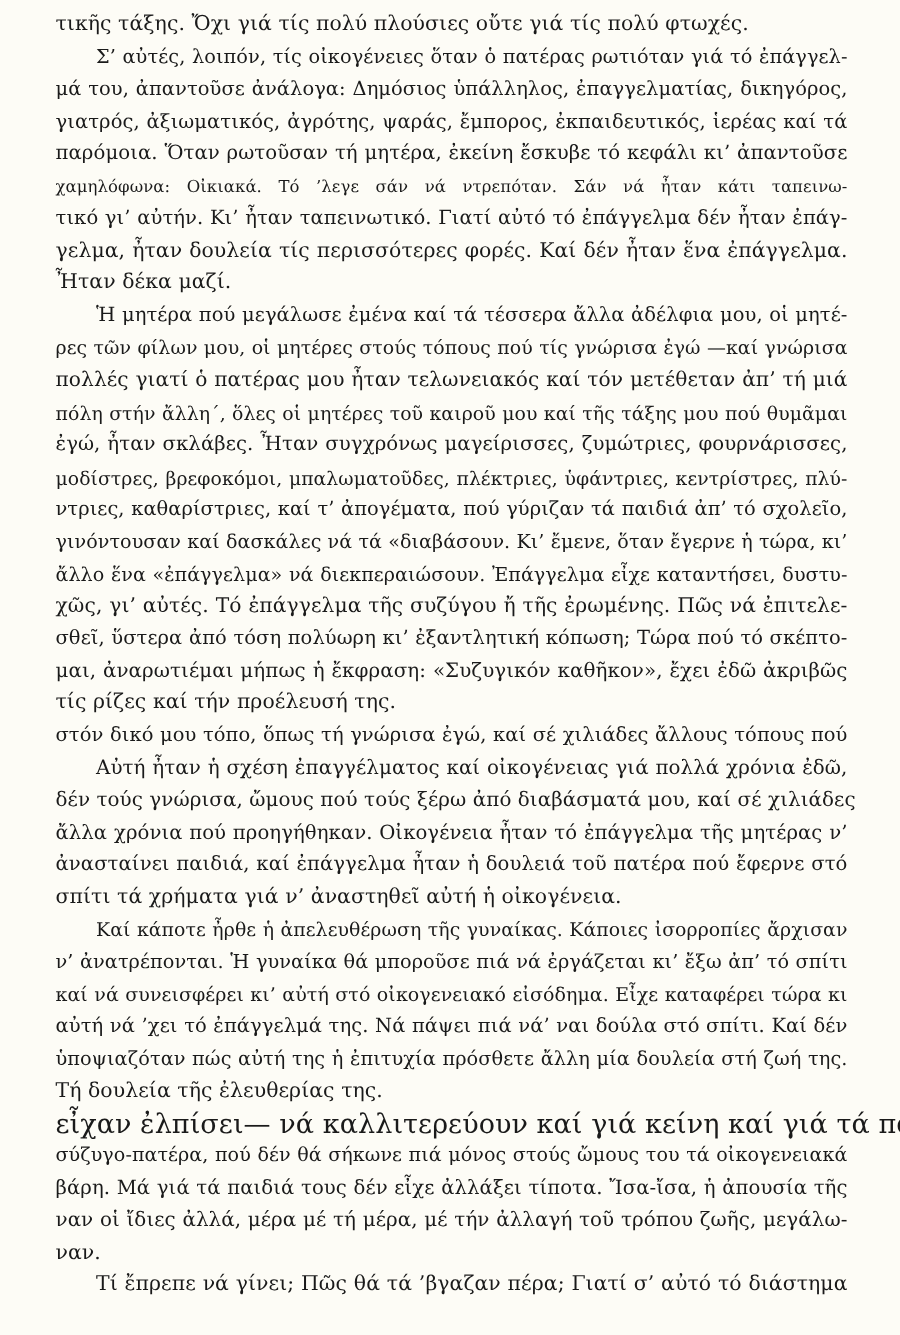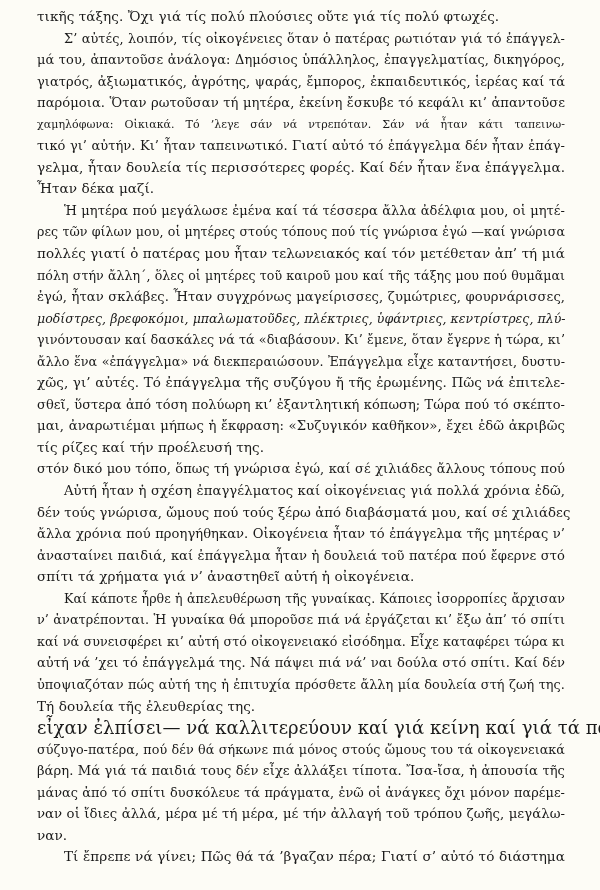--- a/index.html
+++ b/index.html
@@ -57,21 +57,22 @@
       <span class="line" style="font-size: 13.0266px;">τικό γι’ αὐτήν. Κι’ ἦταν ταπεινωτικό. Γιατί αὐτό τό ἐπάγγελμα δέν ἦταν ἐπάγ-</span>
       <span class="line">γελμα, ἦταν δουλεία τίς περισσότερες φορές. Καί δέν ἦταν ἕνα ἐπάγγελμα.</span>
       <span class="line last">Ἦταν δέκα μαζί.</span>
     </div>
     <div class="para">
       <span class="line" style="padding-left: 27px; font-size: 12.9966px;">Ἡ μητέρα πού μεγάλωσε ἐμένα καί τά τέσσερα ἄλλα ἀδέλφια μου, οἱ μητέ-</span>
       <span class="line" style="font-size: 12.6106px;">ρες τῶν φίλων μου, οἱ μητέρες στούς τόπους πού τίς γνώρισα ἐγώ —καί γνώρισα</span>
       <span class="line" style="font-size: 13.4453px;">πολλές γιατί ὁ πατέρας μου ἦταν τελωνειακός καί τόν μετέθεταν ἀπ’ τή μιά</span>
       <span class="line" style="font-size: 12.5863px;">πόλη στήν ἄλλη΄, ὅλες οἱ μητέρες τοῦ καιροῦ μου καί τῆς τάξης μου πού θυμᾶμαι</span>
       <span class="line" style="font-size: 13.1325px;">ἐγώ, ἦταν σκλάβες. Ἦταν συγχρόνως μαγείρισσες, ζυμώτριες, φουρνάρισσες,</span>
-      <span class="line" style="font-size: 12.5219px; font-style: italic;">μοδίστρες, βρεφοκόμοι, μπαλωματοῦδες, πλέκτριες, ὑφάντριες, κεντρίστρες, πλύ-</span>
+      <span class="line" style="font-size: 12.5219px;">μοδίστρες, βρεφοκόμοι, μπαλωματοῦδες, πλέκτριες, ὑφάντριες, κεντρίστρες, πλύ-</span>
+      <span class="line" style="font-size: 12.9352px;">ντριες, καθαρίστριες, καί τ’ ἀπογέματα, πού γύριζαν τά παιδιά ἀπ’ τό σχολεῖο,</span>
       <span class="line" style="font-size: 12.7395px;">γινόντουσαν καί δασκάλες νά τά «διαβάσουν. Κι’ ἔμενε, ὅταν ἔγερνε ἡ τώρα, κι’</span>
       <span class="line" style="font-size: 12.7232px;">ἄλλο ἕνα «ἐπάγγελμα» νά διεκπεραιώσουν. Ἐπάγγελμα εἶχε καταντήσει, δυστυ-</span>
       <span class="line" style="font-size: 13.5212px;">χῶς, γι’ αὐτές. Τό ἐπάγγελμα τῆς συζύγου ἤ τῆς ἐρωμένης. Πῶς νά ἐπιτελε-</span>
       <span class="line" style="font-size: 12.9771px;">σθεῖ, ὕστερα ἀπό τόση πολύωρη κι’ ἐξαντλητική κόπωση; Τώρα πού τό σκέπτο-</span>
       <span class="line" style="font-size: 13.2282px;">μαι, ἀναρωτιέμαι μήπως ἡ ἔκφραση: «Συζυγικόν καθῆκον», ἔχει ἐδῶ ἀκριβῶς</span>
       <span class="line last">τίς ρίζες καί τήν προέλευσή της.</span>
     </div>
     <div class="para">
       <span class="line" style="font-size: 12.9738px;">στόν δικό μου τόπο, ὅπως τή γνώρισα ἐγώ, καί σέ χιλιάδες ἄλλους τόπους πού</span>
       <span class="line" style="padding-left: 27px; font-size: 13.234px;">Αὐτή ἦταν ἡ σχέση ἐπαγγέλματος καί οἰκογένειας γιά πολλά χρόνια ἐδῶ,</span>
@@ -85,20 +86,19 @@
       <span class="line" style="font-size: 12.8426px;">ν’ ἀνατρέπονται. Ἡ γυναίκα θά μποροῦσε πιά νά ἐργάζεται κι’ ἔξω ἀπ’ τό σπίτι</span>
       <span class="line" style="font-size: 12.6626px;">καί νά συνεισφέρει κι’ αὐτή στό οἰκογενειακό εἰσόδημα. Εἶχε καταφέρει τώρα κι</span>
       <span class="line" style="font-size: 13.0092px;">αὐτή νά ’χει τό ἐπάγγελμά της. Νά πάψει πιά νά’ ναι δούλα στό σπίτι. Καί δέν</span>
       <span class="line" style="font-size: 12.8762px;">ὑποψιαζόταν πώς αὐτή της ἡ ἐπιτυχία πρόσθετε ἄλλη μία δουλεία στή ζωή της.</span>
       <span class="line last">Τή δουλεία τῆς ἐλευθερίας της.</span>
     </div>
     <div class="para">
       <span class="line" style="font-size: 18px;">εἶχαν ἐλπίσει— νά καλλιτερεύουν καί γιά κείνη καί γιά τά παιδιά καί γιά τόν</span>
       <span class="line" style="font-size: 12.7378px;">σύζυγο-πατέρα, πού δέν θά σήκωνε πιά μόνος στούς ὤμους του τά οἰκογενειακά</span>
       <span class="line" style="font-size: 13.102px;">βάρη. Μά γιά τά παιδιά τους δέν εἶχε ἀλλάξει τίποτα. Ἴσα-ἴσα, ἡ ἀπουσία τῆς</span>
-      <span class="line" style="font-size: 12.8617px;">μάνας ἀπό τό σπίτι δυσκόλευε τά πράγματα, ἐνῶ οἱ ἀνάγκες ὄχι μόνον παρέμε-</span>
       <span class="line" style="font-size: 13.2432px;">ναν οἱ ἴδιες ἀλλά, μέρα μέ τή μέρα, μέ τήν ἀλλαγή τοῦ τρόπου ζωῆς, μεγάλω-</span>
       <span class="line last">ναν.</span>
     </div>
     <div class="para">
       <span class="line" style="padding-left: 27px;">Τί ἔπρεπε νά γίνει; Πῶς θά τά ’βγαζαν πέρα; Γιατί σ’ αὐτό τό διάστημα</span>
     </div>
   </div>
 
 </body></html>

